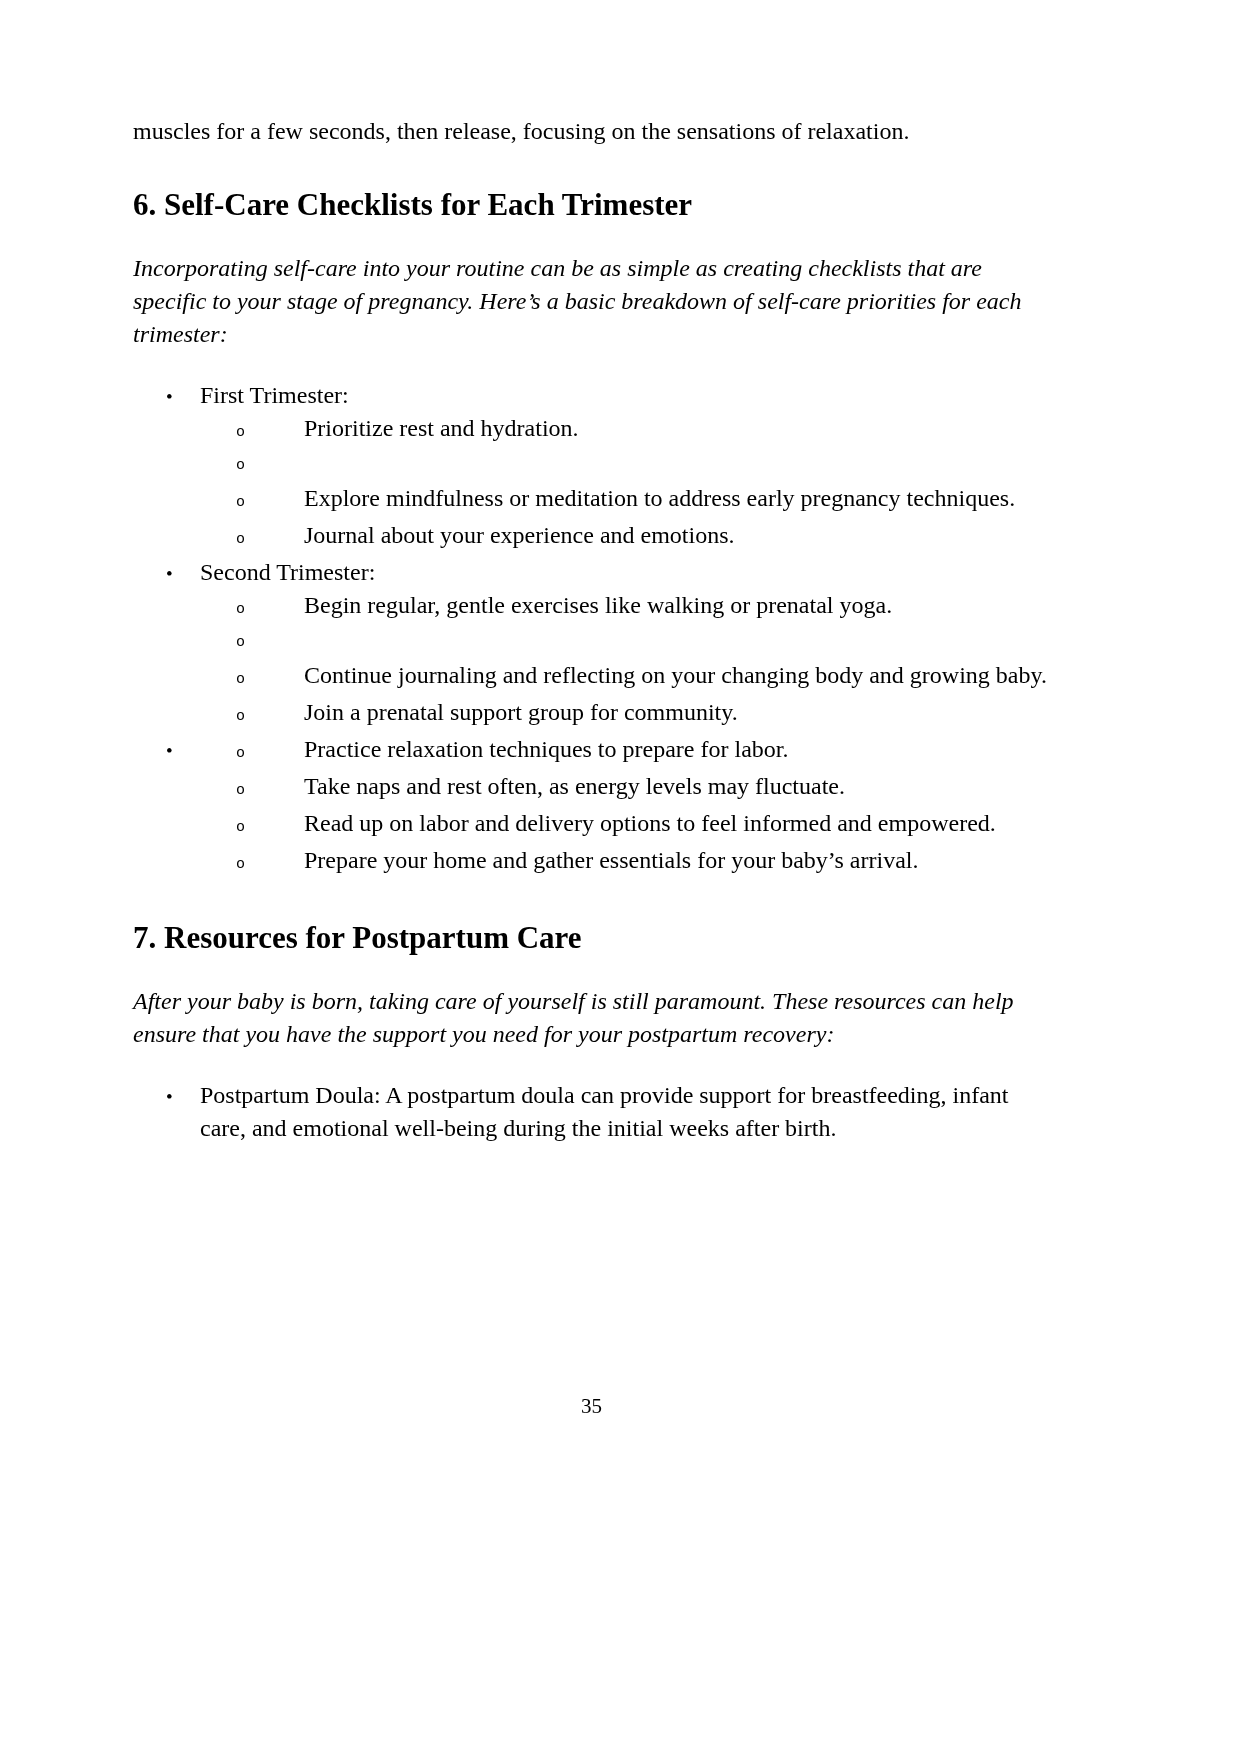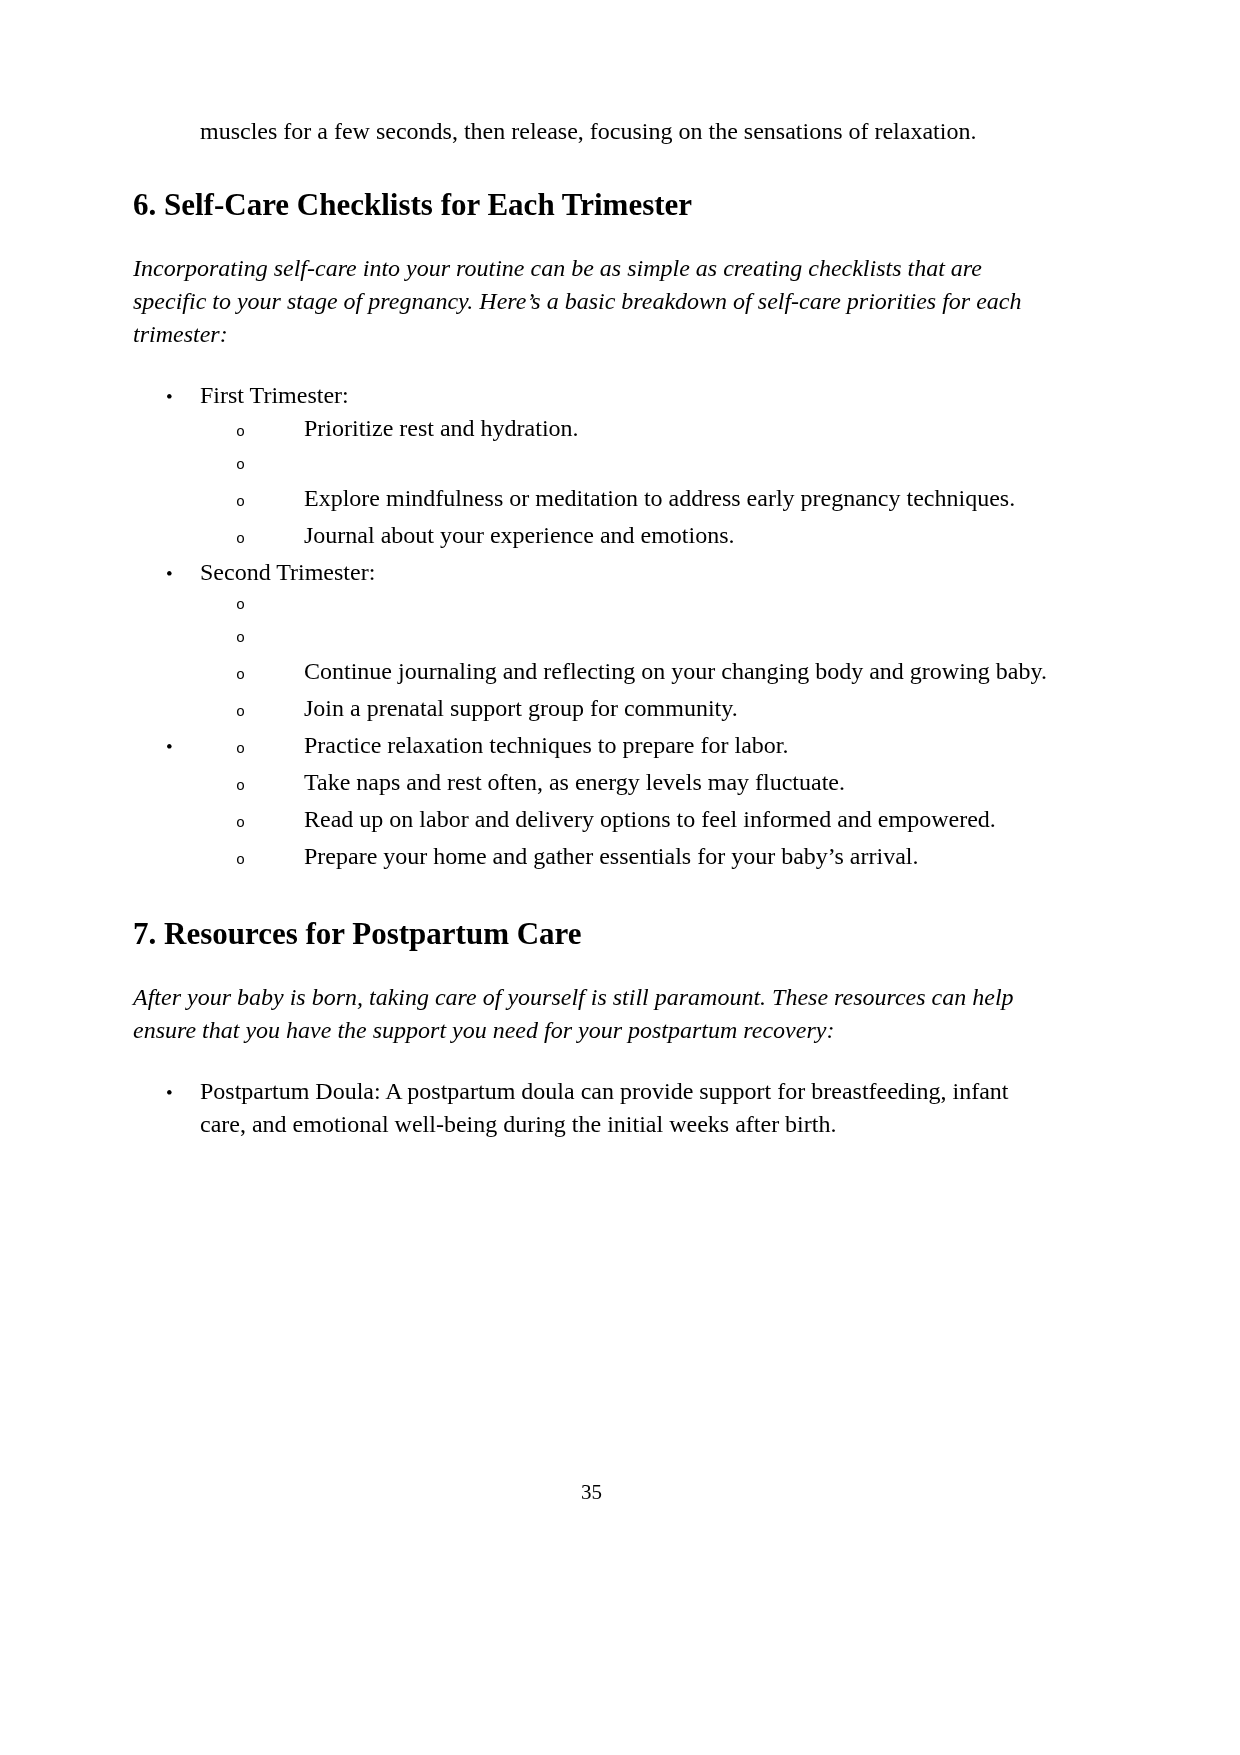--- a/index.html
+++ b/index.html
@@ -10,21 +10,21 @@
     height: 1755px;
     margin: 0 auto;
     background: #ffffff;
     color: #000000;
     font-family: "Liberation Serif", "DejaVu Serif", serif;
     font-size: 24px;
     line-height: 33px;
     padding: 115px 190px 0 133px;
     overflow: hidden;
   }
-  .fragment { margin-left: 67px; }
+  .fragment { }
   h2.section-heading {
     font-family: "Liberation Serif", "DejaVu Serif", serif;
     font-size: 31px;
     line-height: 38px;
     font-weight: 700;
     margin-top: 38px;
   }
   p.intro { margin-top: 28px; font-style: italic; }
   ul { list-style: none; }
   ul.level1 { margin-top: 28px; }
@@ -40,21 +40,21 @@
     padding-left: 36px;
     font-family: "Liberation Mono", "DejaVu Sans Mono", monospace;
     font-size: 15px;
     line-height: 33px;
   }
   .li-body { flex: 1 1 auto; min-width: 0; }
   .li-text { flex: 1 1 auto; min-width: 0; margin-left: 37px; }
   .bold { font-weight: 400; }
   .footer {
     position: absolute;
-    top: 1478px;
+    top: 1392px;
     left: 133px;
     width: 917px;
     text-align: center;
     font-size: 21px;
     line-height: 28px;
   }
 </style>
 </head>
 <body>
 
@@ -92,20 +92,21 @@
       </div>
     </li>
 
     <li class="li1">
       <span class="bullet1">•</span>
       <div class="li-body">
         <div><span class="bold">Second Trimester</span><span>:</span></div>
         <ul>
           <li class="li2">
               <span class="bullet2">o</span>
+              <span class="li-text">Begin regular, gentle exercises like walking or prenatal yoga.</span>
             </li>
           <li class="li2">
               <span class="bullet2">o</span>
             </li>
           <li class="li2">
               <span class="bullet2">o</span>
               <span class="li-text">Continue journaling and reflecting on your changing body and growing baby.</span>
             </li>
           <li class="li2">
               <span class="bullet2">o</span>

